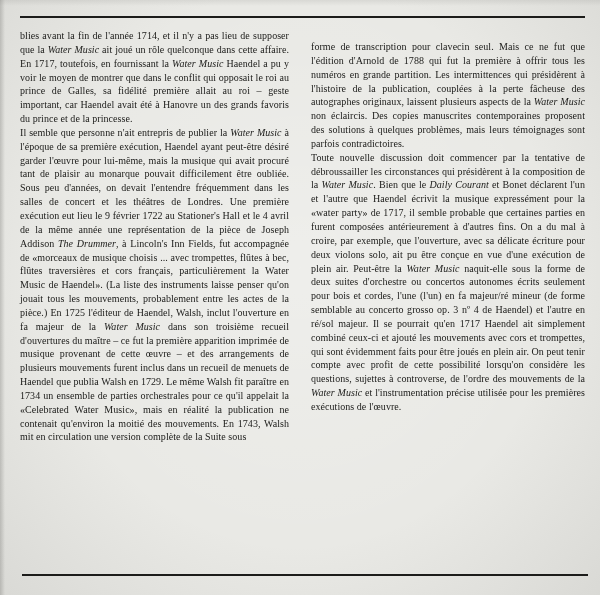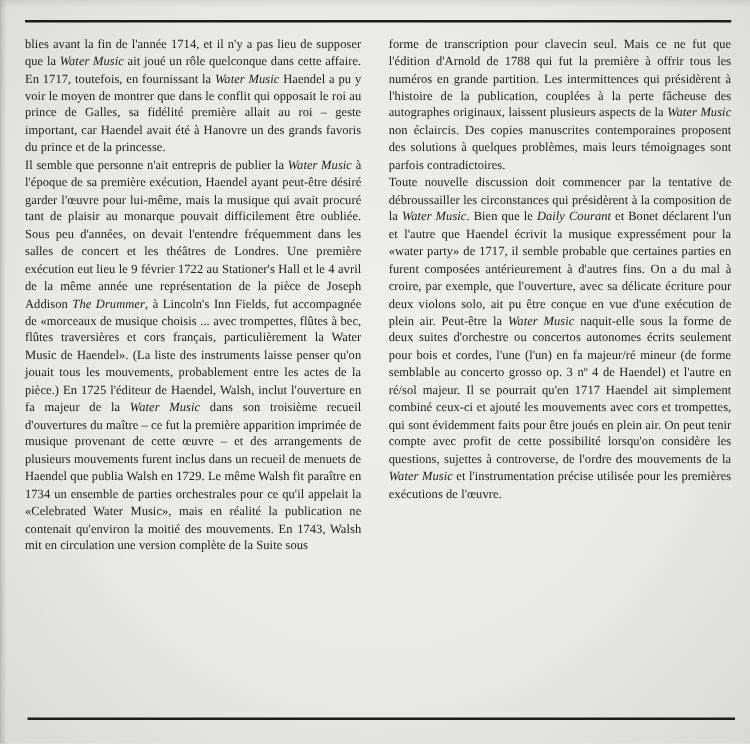--- a/index.html
+++ b/index.html
@@ -53,20 +53,21 @@
     text-align: justify;
     letter-spacing: 0.05px;
     font-family: Liberation Serif, serif;
   }
   .col-left {
     width: 269px;
     margin-right: 22px;
   }
   .col-right {
     width: 274px;
+    margin-top: 11px;
   }
   .col p {
     margin: 0;
     padding: 0;
   }
   .col i {
     font-style: italic;
   }
 </style>
 </head>

